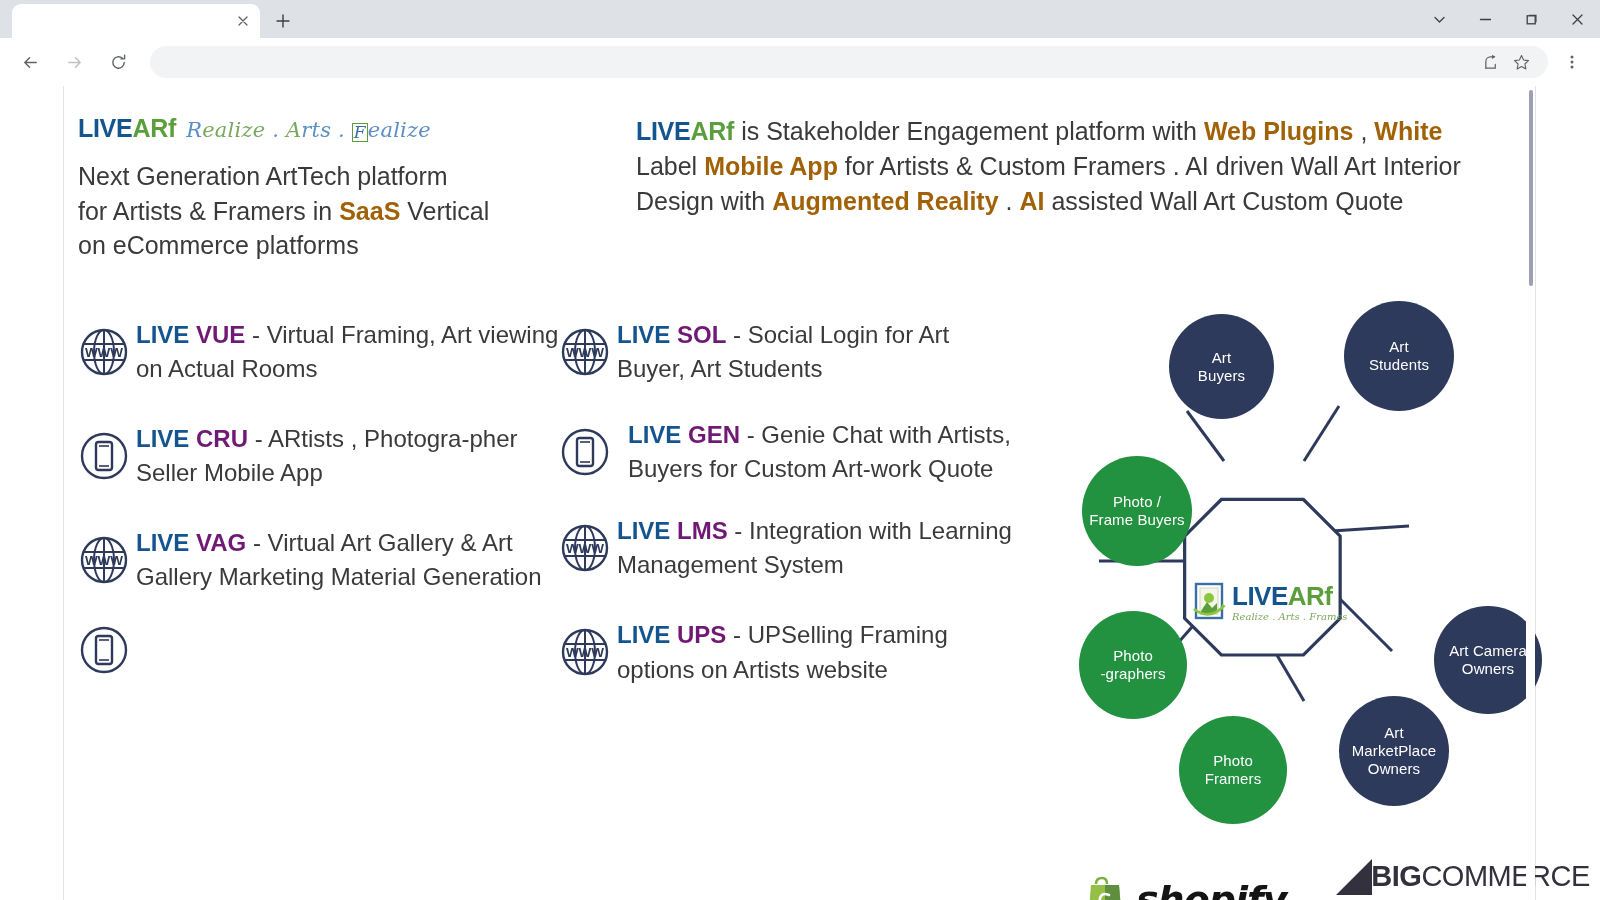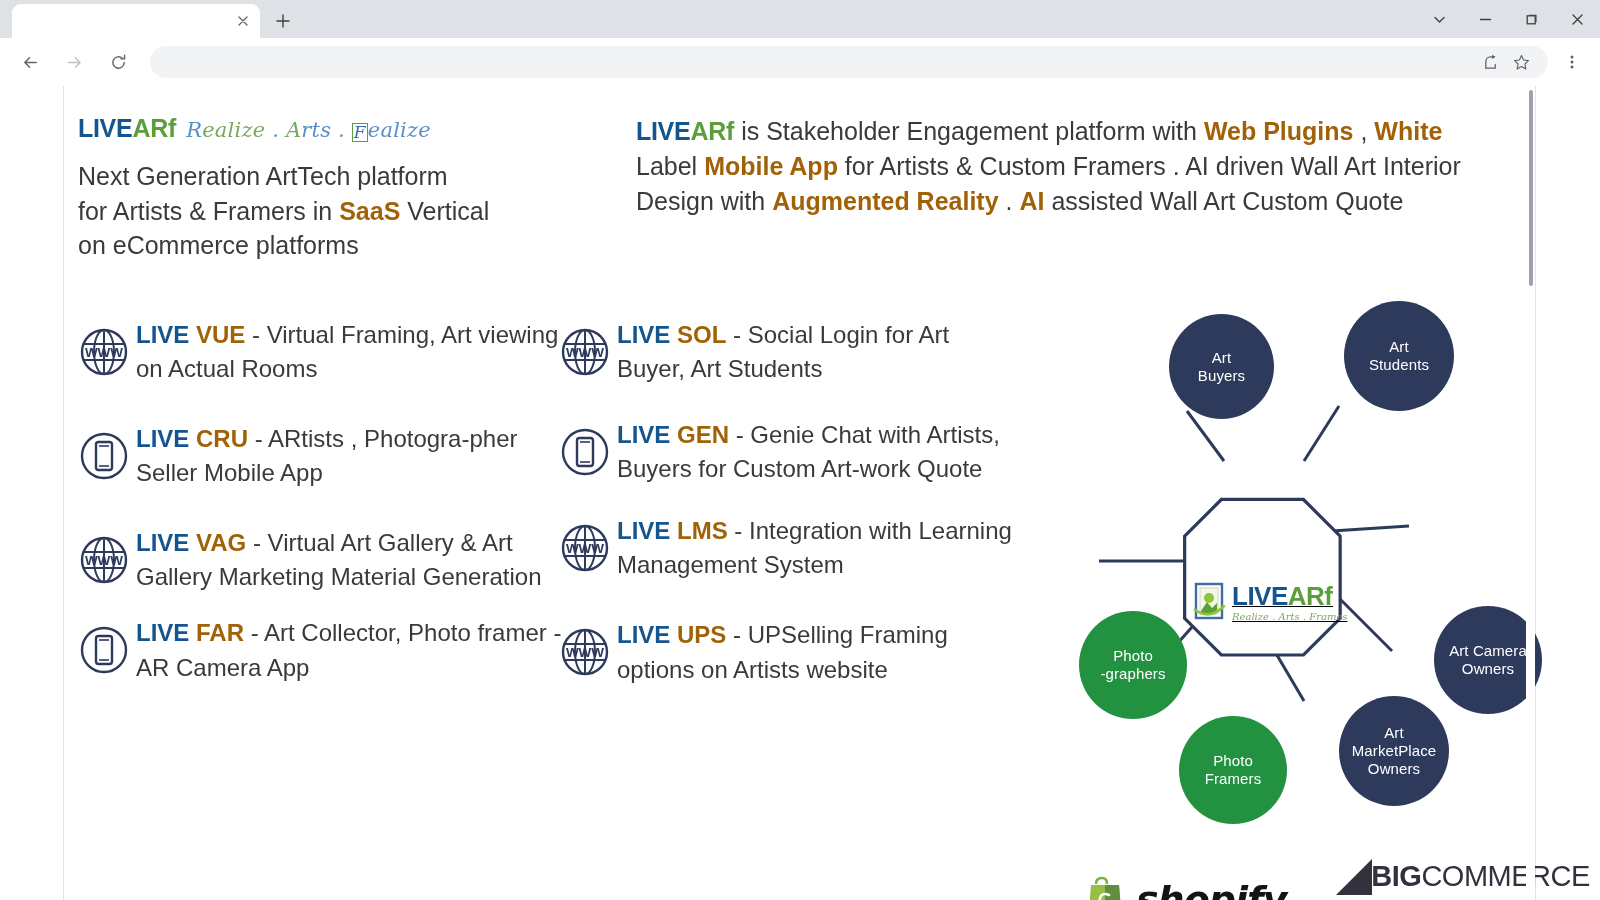--- a/index.html
+++ b/index.html
@@ -110,27 +110,27 @@
   
   .col-left  { position: absolute; left: 14px;  top: 232px; width: 500px; }
   .col-mid   { position: absolute; left: 495px; top: 232px; width: 460px; }
 
   .feature { display: flex; align-items: flex-start; margin-bottom: 28px; }
   .feature .ficon { width: 52px; flex: 0 0 52px; margin-top: 8px; }
   .feature .ftext {
     font-size: 24px; line-height: 1.42; color: #3a3a3a; padding-left: 6px;
   }
   .f-live { color: #14558f; font-weight: 700; }
-  .f-code { color: #a16207; font-weight: 700; }
+  .f-code { color: #701a75; font-weight: 700; }
 
   .col-left .feature:nth-child(1) { margin-bottom: 36px; }
   .col-left .feature:nth-child(2) { margin-bottom: 36px; }
   .col-left .feature:nth-child(3) { margin-bottom: 22px; }
   .col-mid  .feature:nth-child(1) { margin-bottom: 32px; }
-  .col-mid  .feature:nth-child(2) { margin-bottom: 28px; }
+  .col-mid  .feature:nth-child(2) { margin-bottom: 28px; gap: 11px; }
   .col-mid  .feature:nth-child(3) { margin-bottom: 36px; }
 
   
   .diagram { position: absolute; left: 950px; top: 195px; width: 500px; height: 560px; }
   .node {
     position: absolute; border-radius: 50%; display: flex; align-items: center;
     justify-content: center; text-align: center; color: #ffffff;
     font-size: 15px; line-height: 1.18; letter-spacing: 0.1px;
   }
   .node.navy  { background: #2e3a5c; }
@@ -284,21 +284,20 @@
               </svg></div>
             <div class="ftext"><span class="f-live">LIVE </span><span class="f-code">VAG</span><span> - Virtual Art Gallery &amp; Art Gallery Marketing Material Generation</span></div>
           </div>
           <div class="feature">
             <div class="ficon"><svg width="52" height="52" viewBox="0 0 52 52">
                 <circle cx="26" cy="26" r="22" fill="none" stroke="#2e3a5c" stroke-width="2.4"></circle>
                 <rect x="18" y="12" width="16" height="28" rx="2.5" fill="none" stroke="#2e3a5c" stroke-width="2.4"></rect>
                 <line x1="21" y1="16" x2="31" y2="16" stroke="#2e3a5c" stroke-width="1.6"></line>
                 <line x1="21" y1="36" x2="31" y2="36" stroke="#2e3a5c" stroke-width="1.6"></line>
               </svg></div>
-            <div class="ftext"><span class="f-live">LIVE </span><span class="f-code">FAR</span><span> - Art Collector, Photo framer - AR Camera App</span></div>
           </div>
         </div>
 
       <div class="col-mid" id="col-mid">
           <div class="feature">
             <div class="ficon"><svg width="52" height="52" viewBox="0 0 52 52">
                 <circle cx="26" cy="26" r="22" fill="none" stroke="#2e3a5c" stroke-width="2.4"></circle>
                 <ellipse cx="26" cy="26" rx="10" ry="22" fill="none" stroke="#2e3a5c" stroke-width="2"></ellipse>
                 <line x1="5" y1="18" x2="47" y2="18" stroke="#2e3a5c" stroke-width="2"></line>
                 <line x1="5" y1="34" x2="47" y2="34" stroke="#2e3a5c" stroke-width="2"></line>
@@ -348,21 +347,21 @@
             <line x1="318" y1="250" x2="395" y2="245"></line>
             <line x1="318" y1="310" x2="378" y2="370"></line>
             <line x1="250" y1="352" x2="290" y2="420"></line>
             <line x1="185" y1="338" x2="135" y2="395"></line>
             <line x1="178" y1="280" x2="85" y2="280"></line>
           </g>
           <polygon points="212,178 288,178 322,212 322,288 288,322 212,322 178,288 178,212" transform="translate(0,50) scale(1.08) translate(-20,-22)" fill="#ffffff" stroke="#2e3a5c" stroke-width="3"></polygon>
         </svg>
 
         
-        <div style="position:absolute; left:178px; top:300px; width:170px; display:flex; align-items:center; gap:6px;text-decoration:underline;">
+        <div style="position:absolute; left:178px; top:300px; width:170px; display:flex; align-items:center; gap:6px;">
           <svg width="34" height="42" viewBox="0 0 34 42">
             <rect x="4" y="3" width="26" height="34" fill="#ffffff" stroke="#3a6ea5" stroke-width="2.4"></rect>
             <rect x="8" y="7" width="18" height="26" fill="#f4f6ea" stroke="#cfd8c0" stroke-width="1"></rect>
             <circle cx="17" cy="17" r="5" fill="#8cc63f"></circle>
             <path d="M9 30 L15 21 L20 27 L25 22 L25 32 L9 32 Z" fill="#5b9e3c"></path>
             <path d="M2 28 q15 12 30 -3" stroke="#8cc63f" stroke-width="2.6" fill="none"></path>
             <path d="M30 23 l4 2 -4 2 z" fill="#8cc63f"></path>
           </svg>
           <div style="line-height:1;">
             <div style="white-space:nowrap;">
@@ -384,20 +383,23 @@
           </div>
         <div class="node navy" style="left:325px; top:415px; width:110px; height:110px;">
             <span id="n4"><span>Art</span><br><span>MarketPlace</span><br><span>Owners</span></span>
           </div>
         <div class="node green" style="left:165px; top:435px; width:108px; height:108px;">
             <span id="n5"><span>Photo</span><br><span>Framers</span></span>
           </div>
         <div class="node green" style="left:65px;  top:330px; width:108px; height:108px;">
             <span id="n6"><span>Photo</span><br><span>-graphers</span></span>
           </div>
+        <div class="node green" style="left:68px;  top:175px; width:110px; height:110px;">
+            <span id="n7"><span>Photo /</span><br><span>Frame Buyers</span></span>
+          </div>
       </div>
 
       <div class="logos">
         <div class="shopify-wrap">
           <svg width="42" height="48" viewBox="0 0 42 48">
             <path d="M12 8 q0-6 6-6 q5 0 5 6" fill="none" stroke="#7bb343" stroke-width="2.5"></path>
             <path d="M7 9 h28 l3 36 -17 3 -17 -3 Z" fill="#95bf47"></path>
             <path d="M21 9 h14 l3 36 -17 3 Z" fill="#5e8e3e"></path>
             <path d="M25 19 q-7-3-9 3 q-1 4 4 6 q5 2 4 5 q-1 4-8 1" fill="none" stroke="#ffffff" stroke-width="2.6" stroke-linecap="round"></path>
           </svg>

